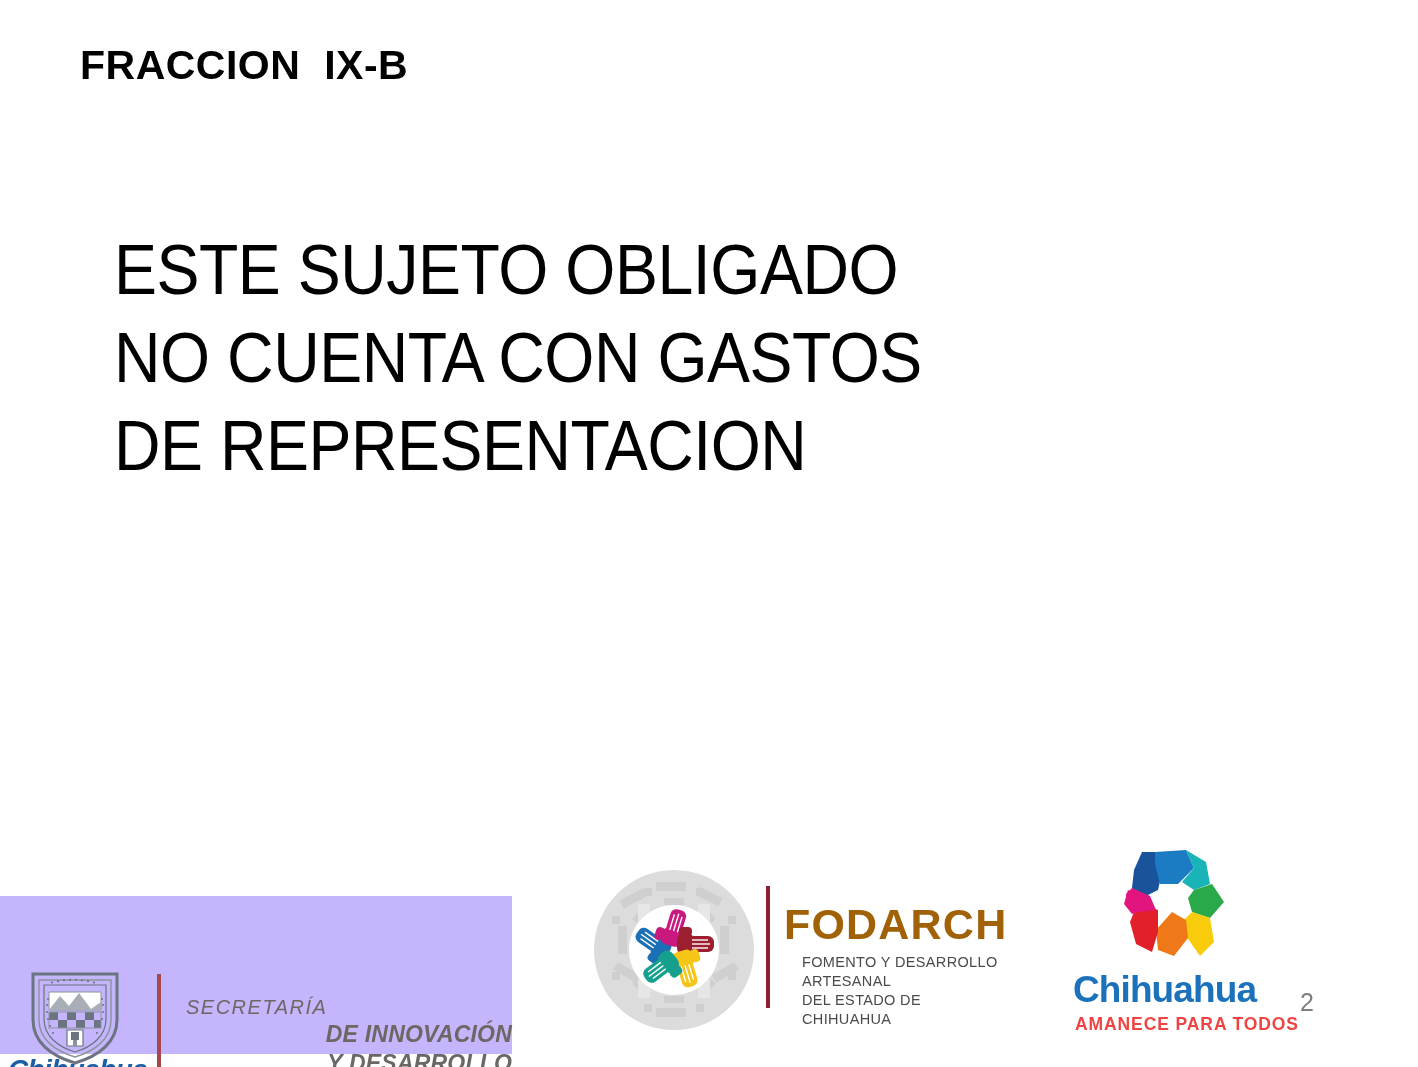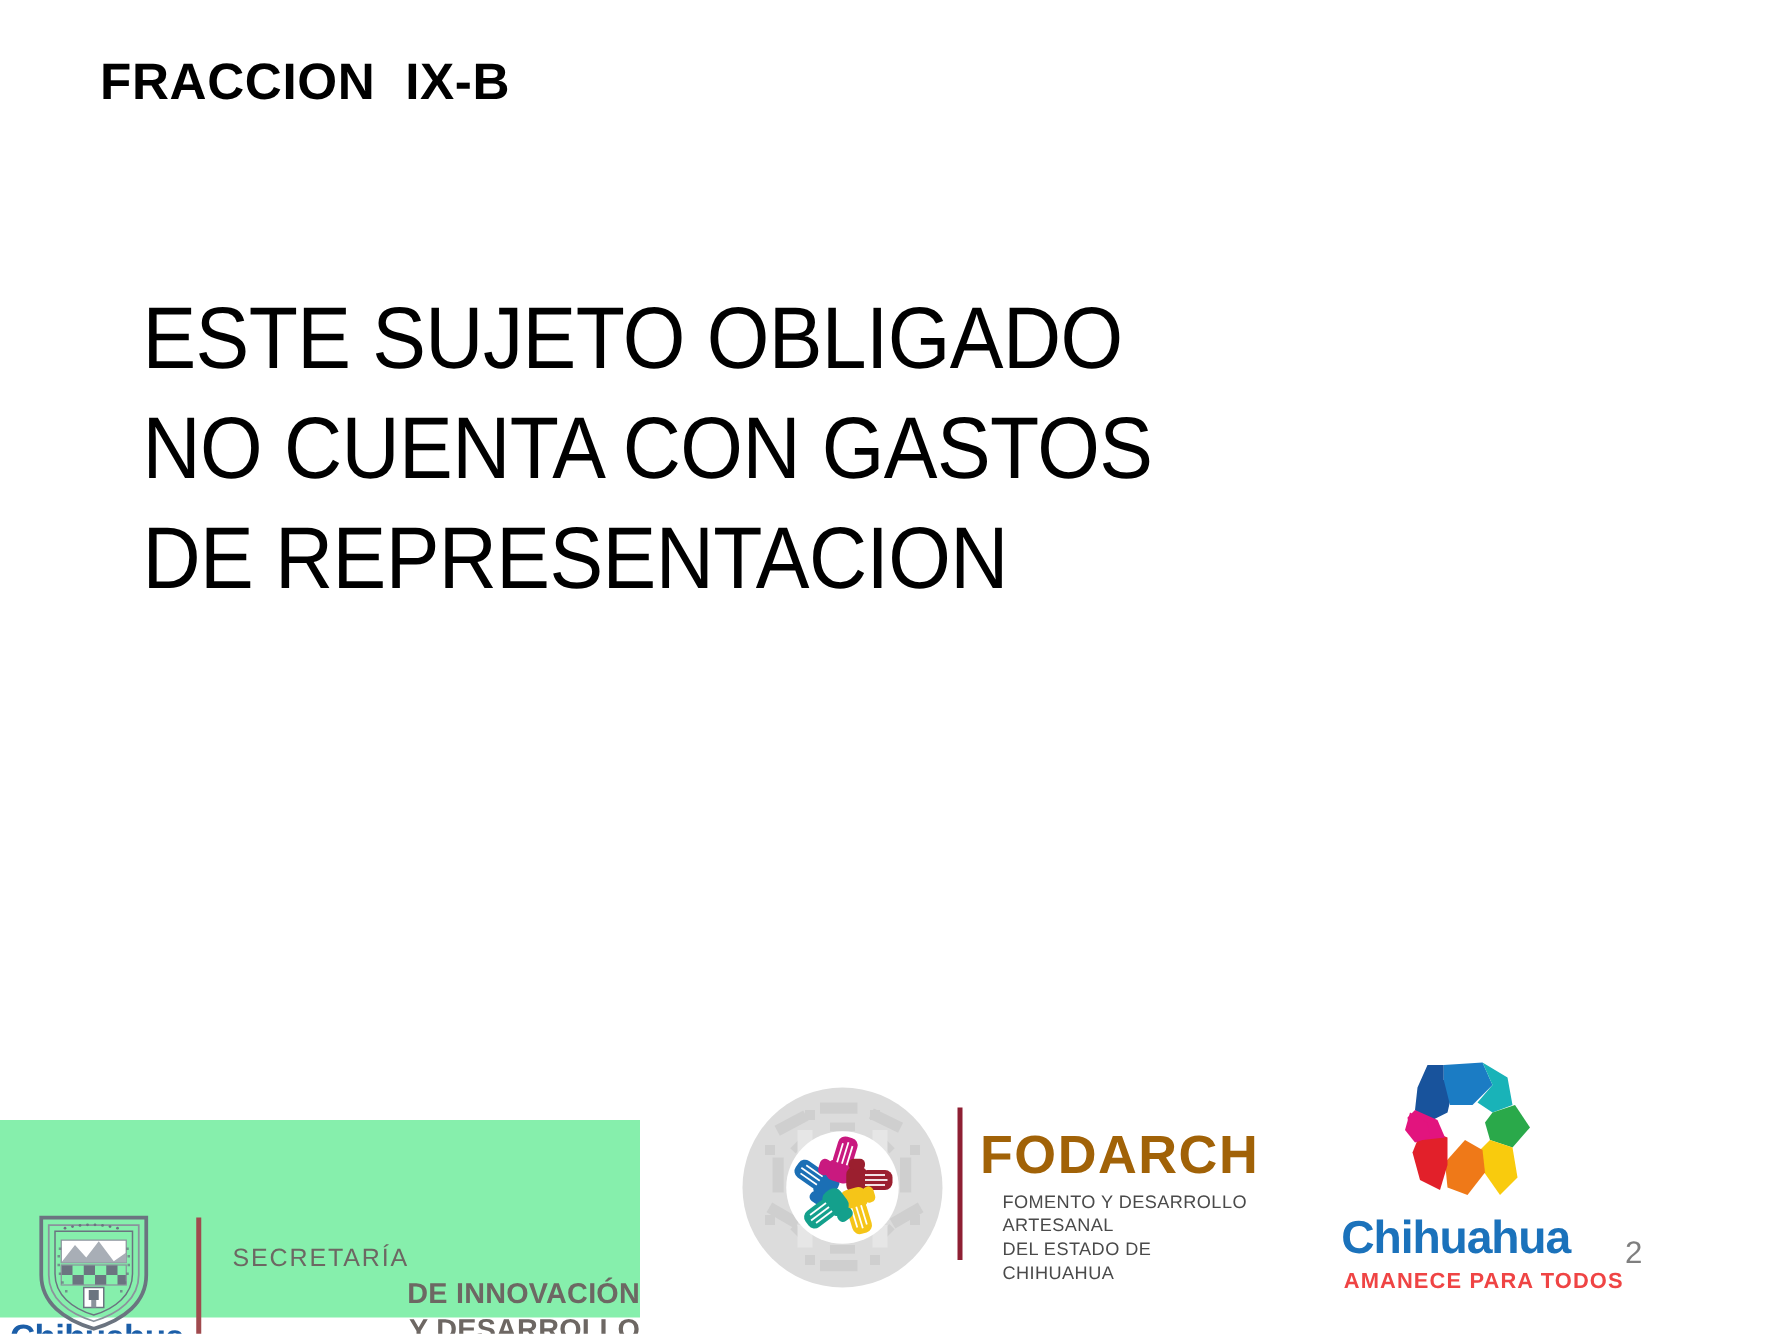--- a/index.html
+++ b/index.html
@@ -56,21 +56,22 @@
     height: 237px;
   }
 
   
   .gob-panel {
     position: absolute;
     left: 0px;
     top: 66px;
     width: 512px;
     height: 158px;
-    background: #86efac;
+    background: #c4b5fd;
+    font-style: italic;
   }
   .shield-wrap {
     position: absolute;
     left: 27px;
     top: 72px;
     width: 96px;
     height: 98px;
   }
   .shield-wrap svg { display: block; }
   .gob-word {

